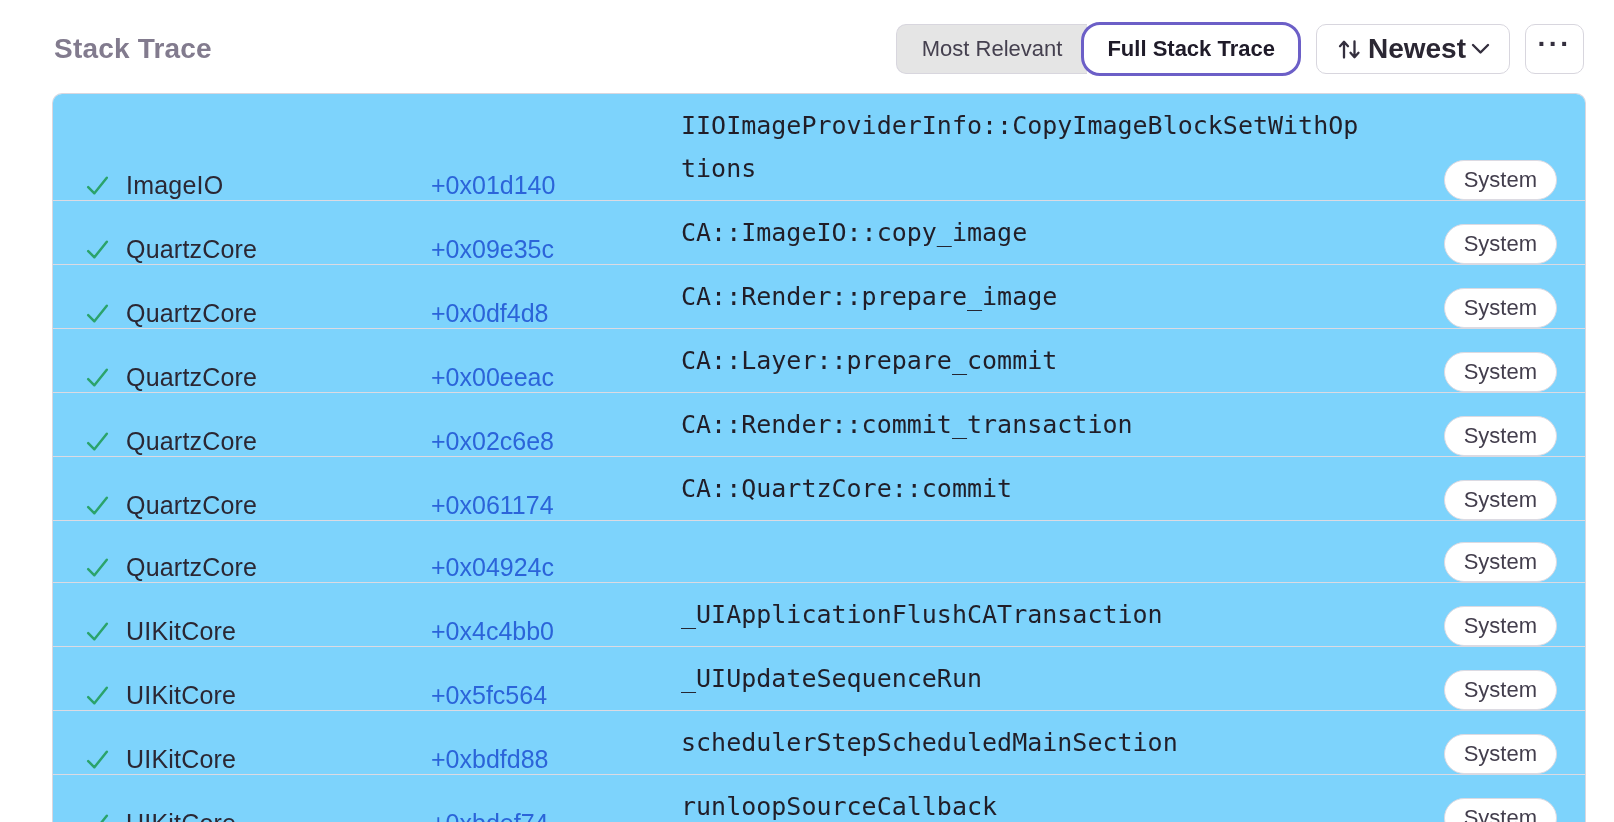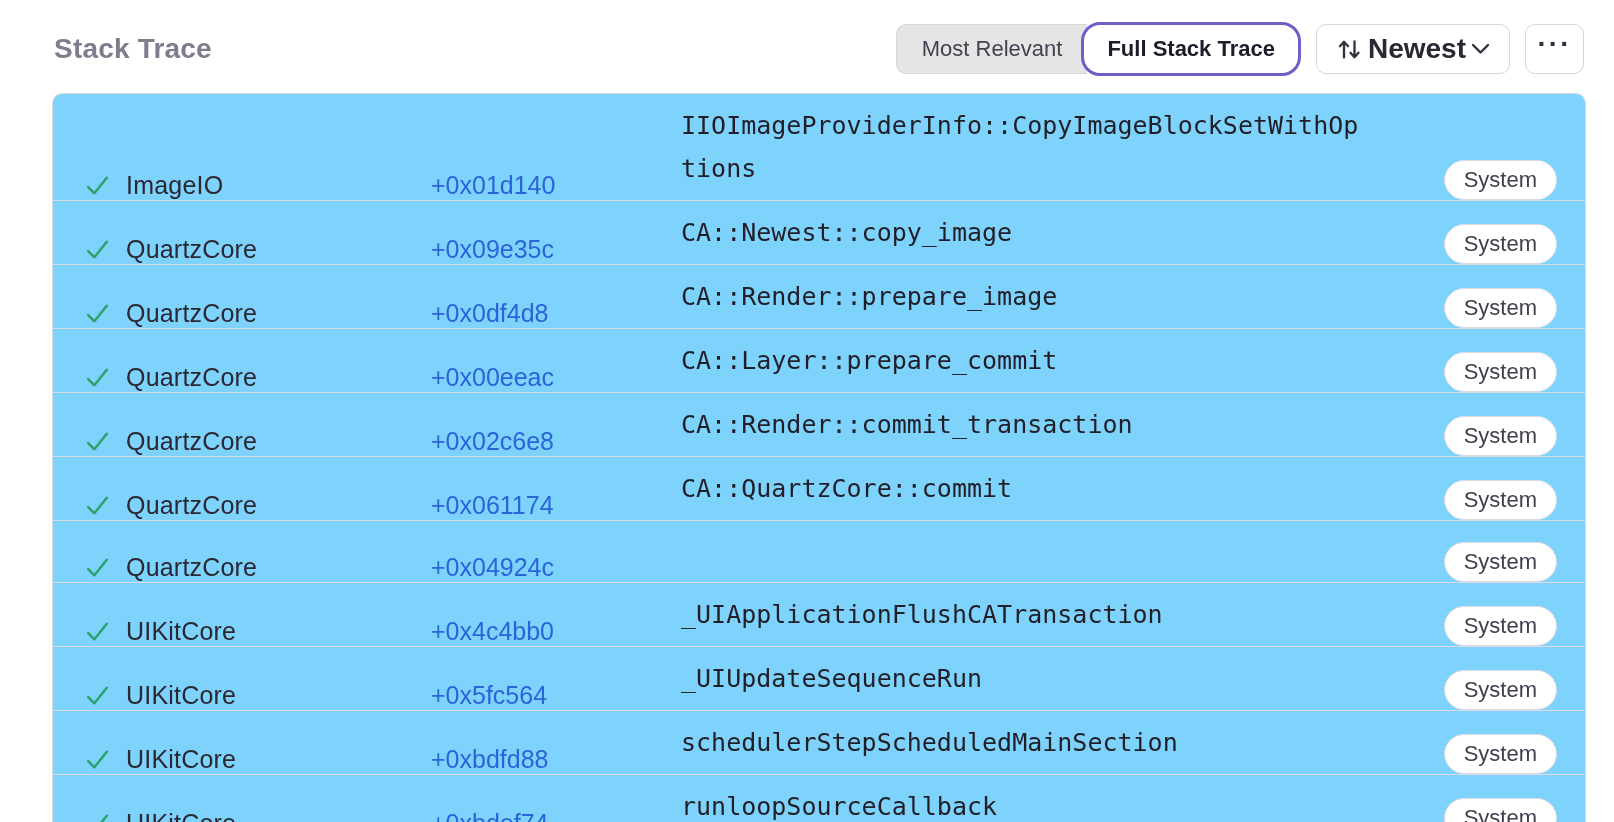--- a/index.html
+++ b/index.html
@@ -123,21 +123,21 @@
       </span>
     </div>
       <div class="trace-row">
       <span class="cell-check">
         <svg width="29" height="29" viewBox="0 0 28 28" fill="none">
           <path d="M5 15.5 L11 21.5 L23 6.5" stroke="#2ba36b" stroke-width="2.4" stroke-linecap="round" stroke-linejoin="round"></path>
         </svg>
       </span>
       <span class="cell-module">QuartzCore</span>
       <span class="cell-address">+0x09e35c</span>
-      <span class="cell-function">CA::Newest::copy_image</span>
+      <span class="cell-function">CA::ImageIO::copy_image</span>
       <span class="cell-badge-wrap">
         <span class="badge">System</span>
       </span>
     </div>
       <div class="trace-row">
       <span class="cell-check">
         <svg width="29" height="29" viewBox="0 0 28 28" fill="none">
           <path d="M5 15.5 L11 21.5 L23 6.5" stroke="#2ba36b" stroke-width="2.4" stroke-linecap="round" stroke-linejoin="round"></path>
         </svg>
       </span>

